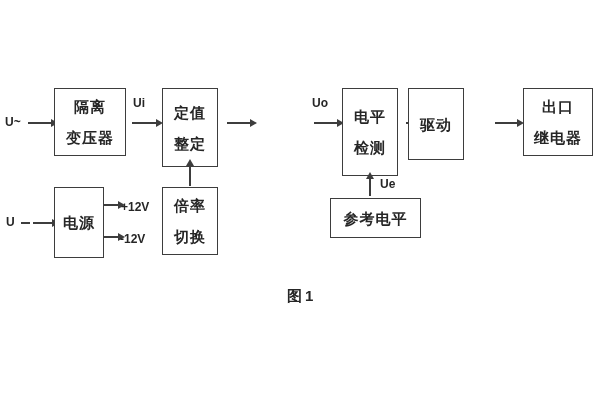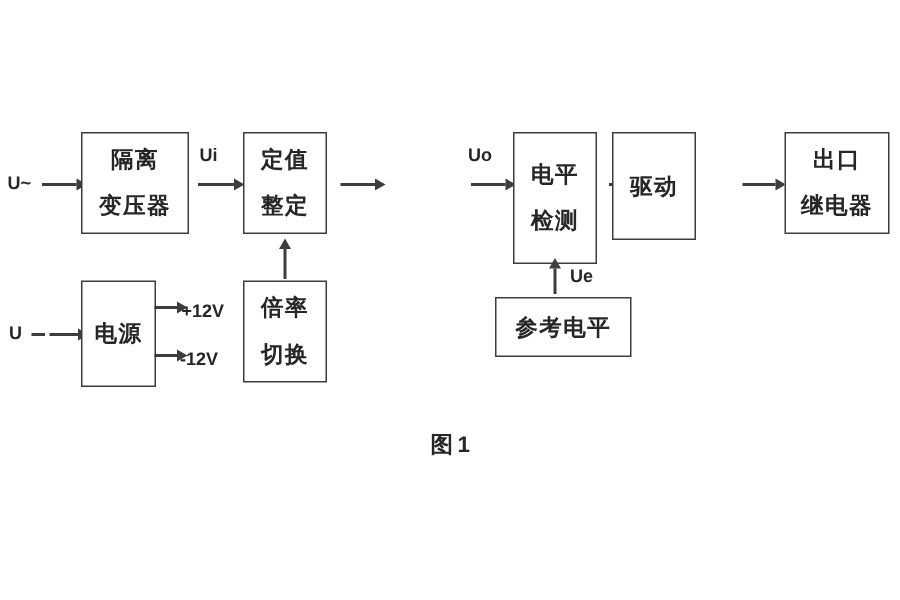--- a/index.html
+++ b/index.html
@@ -97,21 +97,21 @@
   <div class="arr-r" style="left:28px;top:122px;width:23px"></div>
 
   <div class="box" style="left:54px;top:88px;width:72px;height:68px">
     <span>隔离</span>
     <span>变压器</span>
   </div>
 
   <span class="lbl" style="left:133px;top:94px">Ui</span>
   <div class="arr-r" style="left:132px;top:122px;width:24px"></div>
 
-  <div class="box" style="left:162px;top:88px;width:56px;height:68px">
+  <div class="box" style="left:162px;top:88px;width:56px;height:79px">
     <span>定值</span>
     <span>整定</span>
   </div>
 
   <div class="arr-r" style="left:227px;top:122px;width:23px"></div>
 
 
   <span class="lbl" style="left:312px;top:94px">Uo</span>
   <div class="arr-r" style="left:314px;top:122px;width:23px"></div>
 

